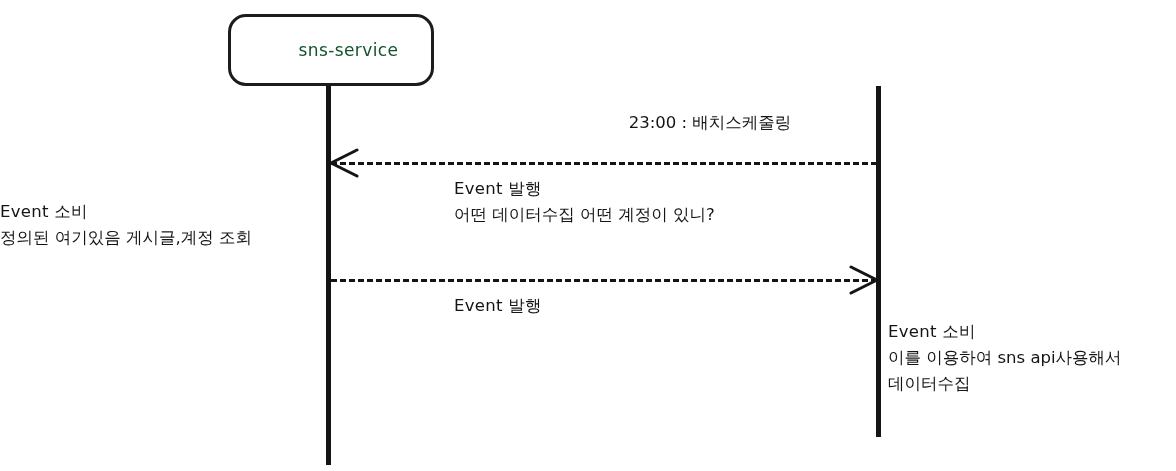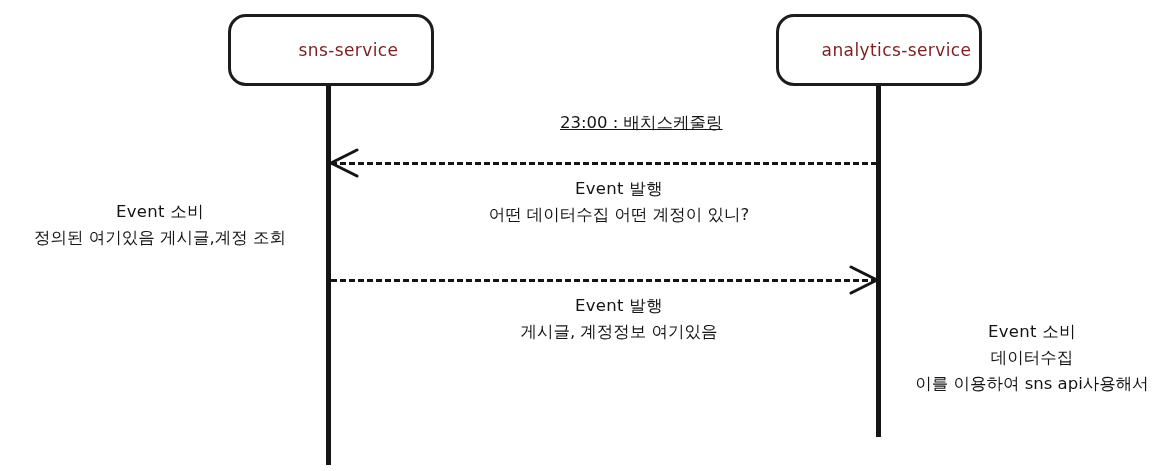--- a/index.html
+++ b/index.html
@@ -30,21 +30,21 @@
     background: #ffffff;
     display: flex;
     align-items: center;
     justify-content: center;
     text-align: center;
   }
   .participant-label {
     font-family: "DejaVu Sans", sans-serif;
     font-size: 17px;
     letter-spacing: 0.4px;
-    color: #7f1d1d;
+    color: #14532d;
     white-space: nowrap;
     margin-left: 35px;
   }
   #participant-sns {
     left: 228px;
     top: 14px;
     width: 206px;
     height: 72px;
   }
   #participant-analytics {
@@ -98,36 +98,34 @@
     top: 146px;
   }
   #arrowhead-2 {
     left: 849px;
     top: 263px;
   }
 
   
   .note {
     position: absolute;
-    text-align: center;
     font-family: "DejaVu Sans", sans-serif;
     font-size: 16.5px;
     line-height: 26px;
     color: #141414;
     white-space: nowrap;
   }
   .note .line-latin {
     letter-spacing: 0.3px;
   }
   #label-schedule {
     left: 560px;
     top: 110px;
     width: 300px;
-    text-align: left;
-    text-decoration: underline;
+    text-align: center;
   }
   #note-left {
     left: 0px;
     top: 199px;
     width: 320px;
   }
   #label-message-1 {
     left: 454px;
     top: 176px;
     width: 330px;
@@ -146,23 +144,20 @@
 </style>
 </head>
 <body>
 
 <div id="diagram-root">
 
   <div id="participant-sns" class="participant">
     <span class="participant-label">sns-service</span>
   </div>
 
-  <div id="participant-analytics" class="participant">
-    <span class="participant-label">analytics-service</span>
-  </div>
 
   <div id="lifeline-sns" class="lifeline"></div>
   <div id="lifeline-analytics" class="lifeline"></div>
 
   <div id="label-schedule" class="note">
     <div>23:00 : 배치스케줄링</div>
   </div>
 
   <div id="message-line-1" class="message-line"></div>
   <div id="arrowhead-1" class="arrowhead">
@@ -178,27 +173,26 @@
 
   <div id="message-line-2" class="message-line"></div>
   <div id="arrowhead-2" class="arrowhead">
     <svg width="30" height="34" viewBox="0 0 30 34">
       <path d="M28 17 L2 4" stroke="#141414" stroke-width="3" fill="none" stroke-linecap="round"></path>
       <path d="M28 17 L2 30" stroke="#141414" stroke-width="3" fill="none" stroke-linecap="round"></path>
     </svg>
   </div>
   <div id="label-message-2" class="note">
     <div class="line-latin">Event 발행</div>
-    <div>게시글, 계정정보 여기있음</div>
   </div>
 
   <div id="note-left" class="note">
     <div class="line-latin">Event 소비</div>
     <div>정의된 여기있음 게시글,계정 조회</div>
   </div>
 
   <div id="note-right" class="note">
     <div class="line-latin">Event 소비</div>
+    <div>이를 이용하여 sns api사용해서</div>
     <div>데이터수집</div>
-    <div>이를 이용하여 sns api사용해서</div>
   </div>
 
 </div>
 
 </body></html>

